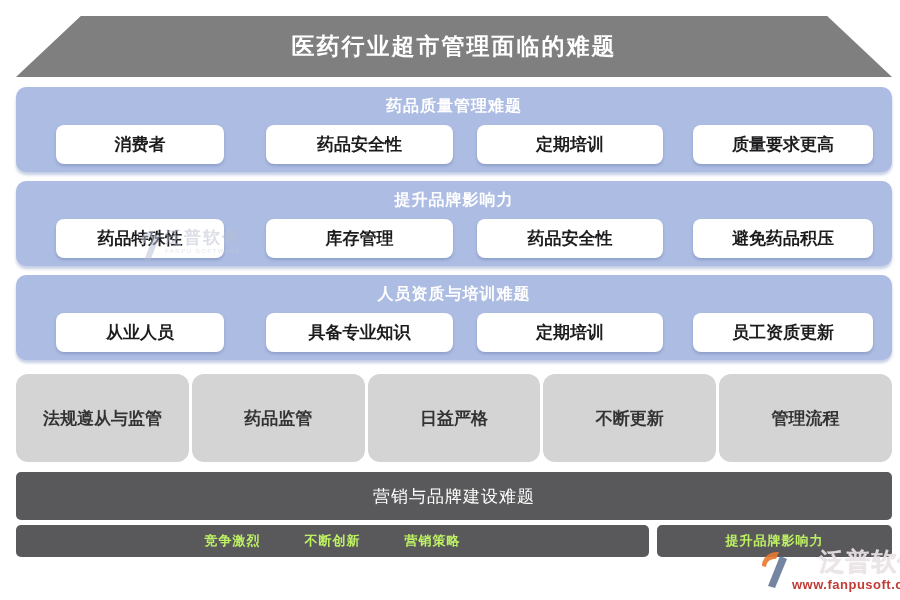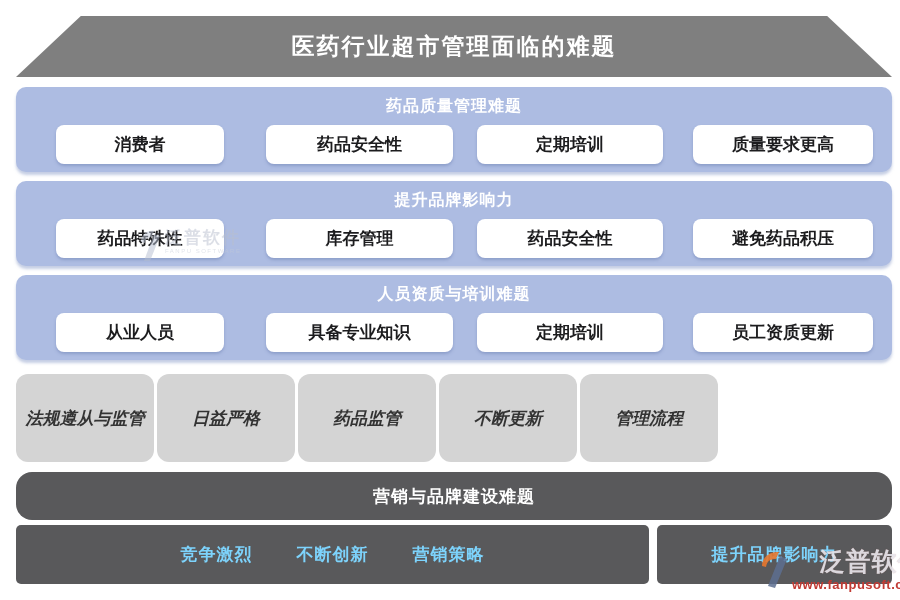--- a/index.html
+++ b/index.html
@@ -32,38 +32,38 @@
     box-shadow:0 2px 3px rgba(110,130,180,.5);
     display:flex;align-items:center;justify-content:center;
     font-size:17px;font-weight:bold;color:#1c1c1e;
   }
   .pill.p1{left:40px;width:168px}
   .pill.p2{left:250px;width:187px}
   .pill.p3{left:461px;width:186px}
   .pill.p4{left:677px;width:180px}
 
   
-  .gray-row{position:absolute;left:12px;top:370px;width:702px;height:88px;display:flex;gap:3px;font-style:italic;}
+  .gray-row{position:absolute;left:12px;top:370px;width:876px;height:88px;display:flex;gap:3px;}
   .gray-box{
     flex:1;background:var(--gray_box,#d4d4d4);border-radius:12px;
     display:flex;align-items:center;justify-content:center;
     font-size:17px;font-weight:bold;color:#333;
   }
 
   
   .dark-title{
     position:absolute;left:12px;top:468px;width:876px;height:48px;
-    background:var(--dark_bar,#59595b);border-radius:16px;
+    background:var(--dark_bar,#59595b);border-radius:5px;
     display:flex;align-items:center;justify-content:center;
-    color:#fff;font-size:17px;font-weight:bold;letter-spacing:1px;
+    color:#fff;font-size:17px;font-weight:normal;letter-spacing:1px;
   }
   .bottom-bar{
-    position:absolute;top:521px;height:59px;background:var(--dark_bar,#59595b);
+    position:absolute;top:521px;height:32px;background:var(--dark_bar,#59595b);
     border-radius:5px;display:flex;align-items:center;justify-content:center;
-    color:#7dd3fc;font-size:17px;font-weight:bold;letter-spacing:1px;
+    color:#bef264;font-size:13px;font-weight:bold;letter-spacing:1px;
   }
   .bottom-left{left:12px;width:633px;gap:44px;}
   .bottom-right{left:653px;width:235px;}
 
   
   .wm-center{position:absolute;left:136px;top:224px;display:flex;align-items:flex-start;gap:3px;opacity:.5;pointer-events:none;}
   .wm-center .txt{display:flex;flex-direction:column;}
   .wm-center .name{font-size:17px;font-weight:bold;color:#b9bfce;letter-spacing:2px;line-height:1.2;}
   .wm-center .sub{font-size:6px;color:#c3c9d6;letter-spacing:1.5px;}
 
@@ -102,22 +102,22 @@
   <section class="blue-section s3">
     <div class="section-title">人员资质与培训难题</div>
     <div class="pill p1">从业人员</div>
     <div class="pill p2">具备专业知识</div>
     <div class="pill p3">定期培训</div>
     <div class="pill p4">员工资质更新</div>
   </section>
 
   <div class="gray-row">
     <div class="gray-box">法规遵从与监管</div>
+    <div class="gray-box">药品监管</div>
     <div class="gray-box">日益严格</div>
-    <div class="gray-box">药品监管</div>
     <div class="gray-box">不断更新</div>
     <div class="gray-box">管理流程</div>
   </div>
 
   <div class="dark-title">
     <span>营销与品牌建设难题</span>
   </div>
 
   <div class="bottom-bar bottom-left">
     <span>竞争激烈</span>

